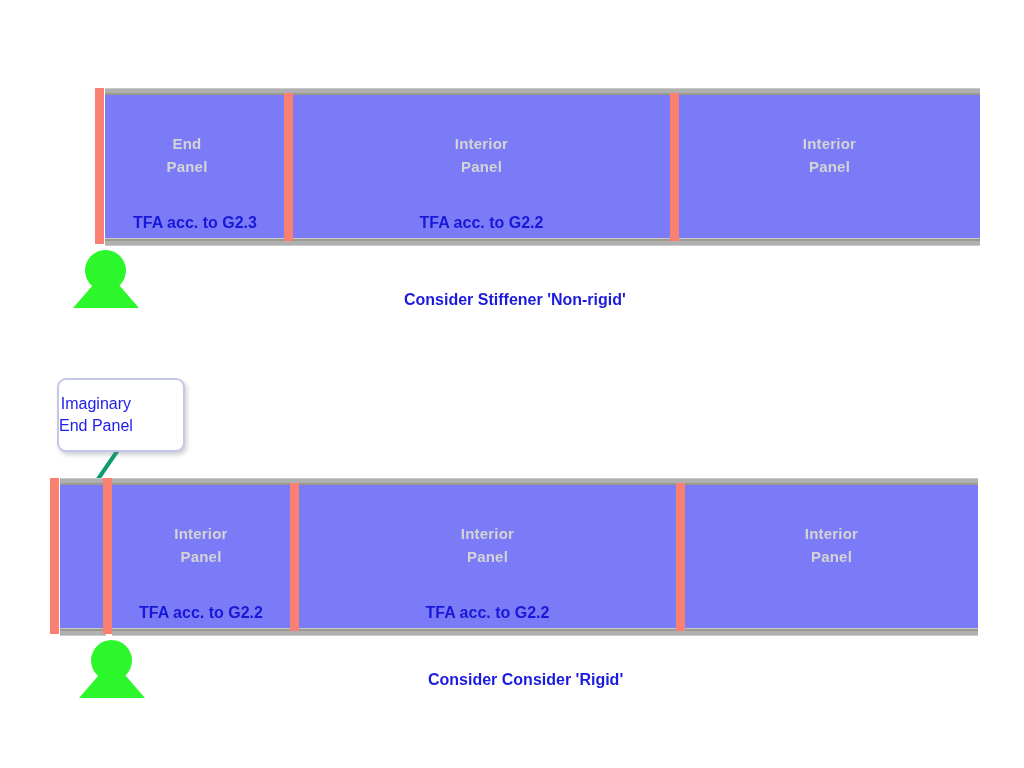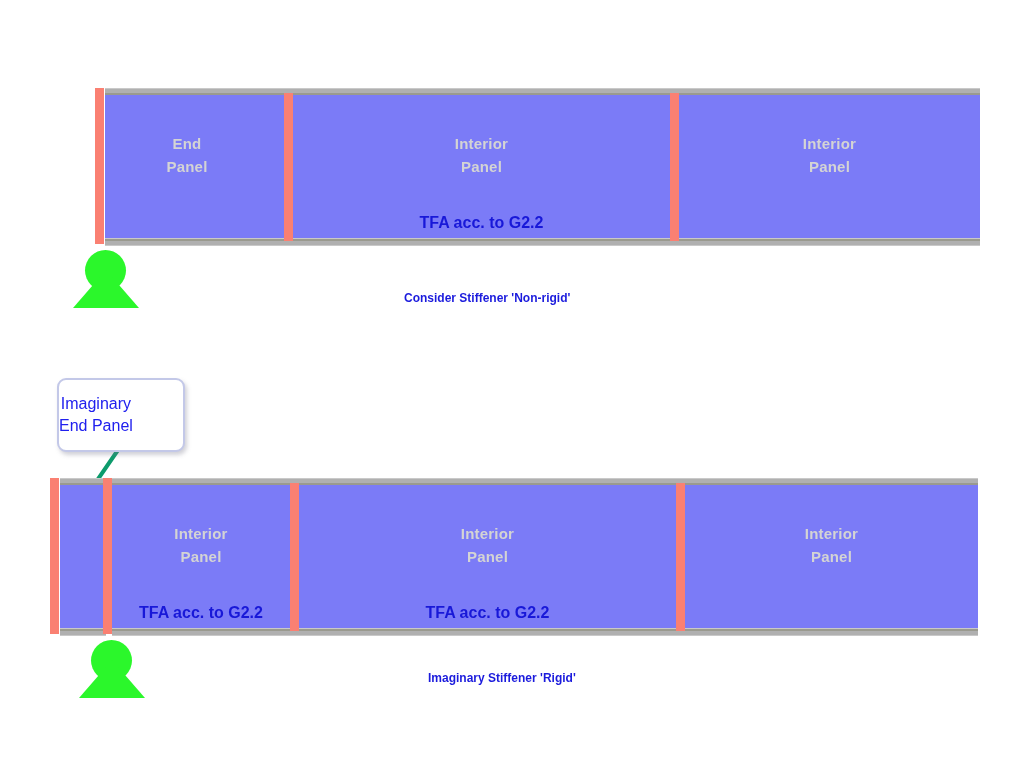--- a/index.html
+++ b/index.html
@@ -63,21 +63,21 @@
     text-align: center;
     font-size: 16px;
     font-weight: bold;
     color: #1818d8;
     white-space: nowrap;
   }
 
   
   .caption {
     position: absolute;
-    font-size: 12px;
+    font-size: 16px;
     font-weight: bold;
     color: #1b1bdd;
     white-space: nowrap;
   }
 
   
   .support { position: absolute; }
   .support .circle {
     position: absolute;
     border-radius: 50%;
@@ -134,20 +134,21 @@
   <div class="stiffener" style="left:189px; top:5px; width:9px; height:148px;"></div>
   <div class="stiffener" style="left:575px; top:5px; width:9px; height:148px;"></div>
 
   <div class="panel-label" style="left:10px; top:44px; width:164px;">End
 Panel</div>
   <div class="panel-label" style="left:198px; top:44px; width:377px;">Interior
 Panel</div>
   <div class="panel-label" style="left:584px; top:44px; width:301px;">Interior
 Panel</div>
 
+  <div class="tfa-label" style="left:8px; top:126px; width:184px;">TFA acc. to G2.3</div>
   <div class="tfa-label" style="left:198px; top:126px; width:377px;">TFA acc. to G2.2</div>
 </div>
 
 <div class="support" style="left:72px; top:250px; width:68px; height:58px;">
   <div class="circle" style="left:13px; top:0px; width:41px; height:41px;"></div>
   <div class="tri" style="left:1px; top:20px;"></div>
 </div>
 
 <div class="caption" style="left:404px; top:291px;">Consider Stiffener 'Non-rigid'</div>
 
@@ -196,13 +197,13 @@
 
   <div class="tfa-label" style="left:6px; top:126px; width:184px;">TFA acc. to G2.2</div>
   <div class="tfa-label" style="left:196px; top:126px; width:377px;">TFA acc. to G2.2</div>
 </div>
 
 <div class="support" style="left:78px; top:640px; width:68px; height:58px;">
   <div class="circle" style="left:13px; top:0px; width:41px; height:41px;"></div>
   <div class="tri" style="left:1px; top:20px;"></div>
 </div>
 
-<div class="caption" style="left:428px; top:671px;">Imaginary Stiffener 'Rigid'</div>
+<div class="caption" style="left:428px; top:671px;">Consider Consider 'Rigid'</div>
 
 </body></html>

